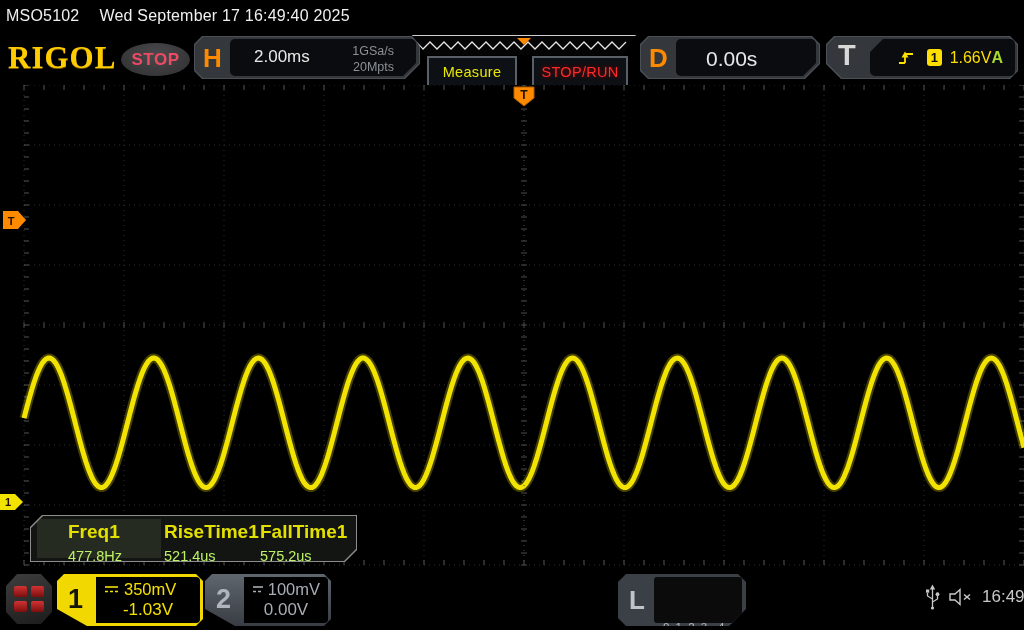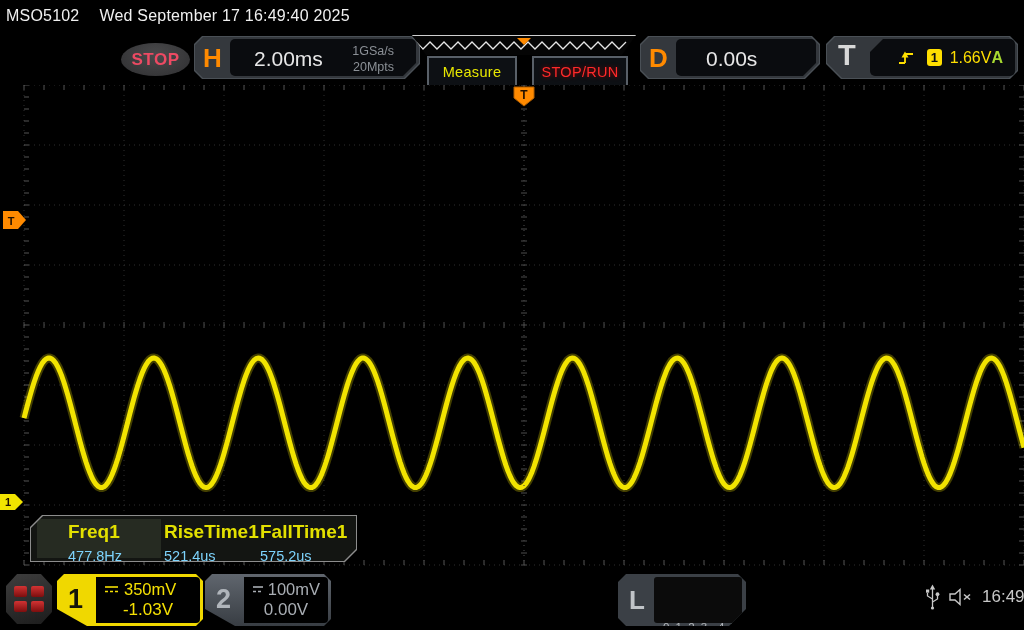--- a/index.html
+++ b/index.html
@@ -29,21 +29,21 @@
   .chamfer-bl { clip-path:polygon(8px 0, calc(100% - 8px) 0, 100% 8px,
                 100% calc(100% - 8px), calc(100% - 8px) 100%, 15px 100%, 0 calc(100% - 15px), 0 8px); }
   .panel-mid { position:absolute; inset:1px; background:#34383d; }
   .panel-ink { position:absolute; background:#0a0c0f; border-radius:5px; }
 
   #hbox { left:194px; top:6px; width:226px; height:43px; }
   #hbox .panel-ink { left:36px; top:3px; right:4px; bottom:3px;
       clip-path:polygon(0 0,100% 0,100% calc(100% - 13px),calc(100% - 13px) 100%,0 100%); }
   .hd-letter { font-size:26px; font-weight:bold; color:#ff8a00; }
   #hbox .hd-letter { left:9px; top:7px; }
-  #h-scale { left:24px; top:8px; font-size:21px; color:#e8e8e8; }
+  #h-scale { left:24px; top:8px; font-size:17px; color:#e8e8e8; }
   #h-rate { right:22px; top:4px; text-align:right; font-size:12.5px; color:#8b9096; line-height:16px; }
 
   #preview { left:412px; top:5px; width:224px; height:20px; background:#050505;
              clip-path:polygon(0 0,100% 0,calc(100% - 14px) 100%,14px 100%);
              border-top:1px solid #cfcfcf; }
 
   .toolbtn { top:26px; height:31px; background:#0d1014; border:2px solid #596068;
              border-radius:0; display:flex; align-items:center; justify-content:center;
              font-size:14.5px; font-weight:normal; letter-spacing:.3px; }
   #measure-btn { left:427px; width:90px; color:#e8e800; }
@@ -71,21 +71,21 @@
   #scope { left:0; top:85px; width:1024px; height:481px; background:#000; }
 
   
   #measpanel { left:30px; top:430px; width:327px; height:47px; background:#8d8d8d;
       clip-path:polygon(12px 0,100% 0,100% calc(100% - 12px),calc(100% - 12px) 100%,0 100%,0 12px); }
   #measpanel .inner { position:absolute; inset:1px; background:rgba(10,12,9,0.93);
       clip-path:polygon(12px 0,100% 0,100% calc(100% - 12px),calc(100% - 12px) 100%,0 100%,0 12px); }
   #meas-hl { left:6px; top:3px; width:124px; bottom:3px; background:rgba(110,125,90,0.22); }
   .meas-cell { top:5px; width:95px; }
   .meas-name { font-size:19px; color:#e3e000; font-weight:bold; }
-  .meas-value { font-size:14.5px; color:#7dd3fc; margin-top:5px; }
+  .meas-value { font-size:14.5px; color:#bef264; margin-top:5px; }
 
   
   #bottombar { left:0; top:566px; width:1024px; height:64px; }
   #menu-btn { left:6px; top:8px; width:46px; height:50px;
       background:linear-gradient(160deg,#3e3e3e,#1c1c1c);
       clip-path:polygon(24% 0,76% 0,100% 24%,100% 76%,76% 100%,24% 100%,0 76%,0 24%);
       display:flex; align-items:center; justify-content:center; }
   #menu-grid { display:grid; grid-template-columns:13px 13px; grid-template-rows:11px 11px; gap:4px; }
   #menu-grid span { background:linear-gradient(180deg,#d23333,#7c0e0e); border-radius:2px; }
 
@@ -119,20 +119,21 @@
 </head>
 <body>
 
 <div id="stage">
 
   <div id="titlebar" class="abs">
     <span class="model">MSO5102</span><span>Wed September 17 16:49:40 2025</span>
   </div>
 
   <div id="toolbar" class="abs">
+    <div class="brand abs">RIGOL</div>
     <div class="stop-oval abs">STOP</div>
 
     <div id="hbox" class="abs panelbox chamfer-br">
       <div class="panel-mid chamfer-br"></div>
       <div class="hd-letter abs">H</div>
       <div class="panel-ink">
         <div id="h-scale" class="abs">2.00ms</div>
         <div id="h-rate" class="abs">
           <div>1GSa/s</div>
           <div>20Mpts</div>

